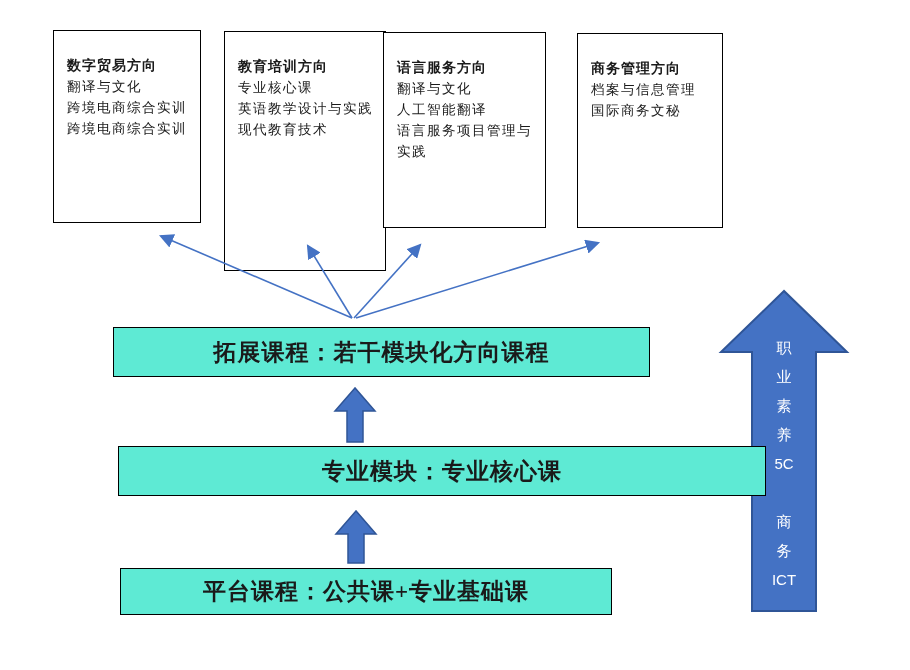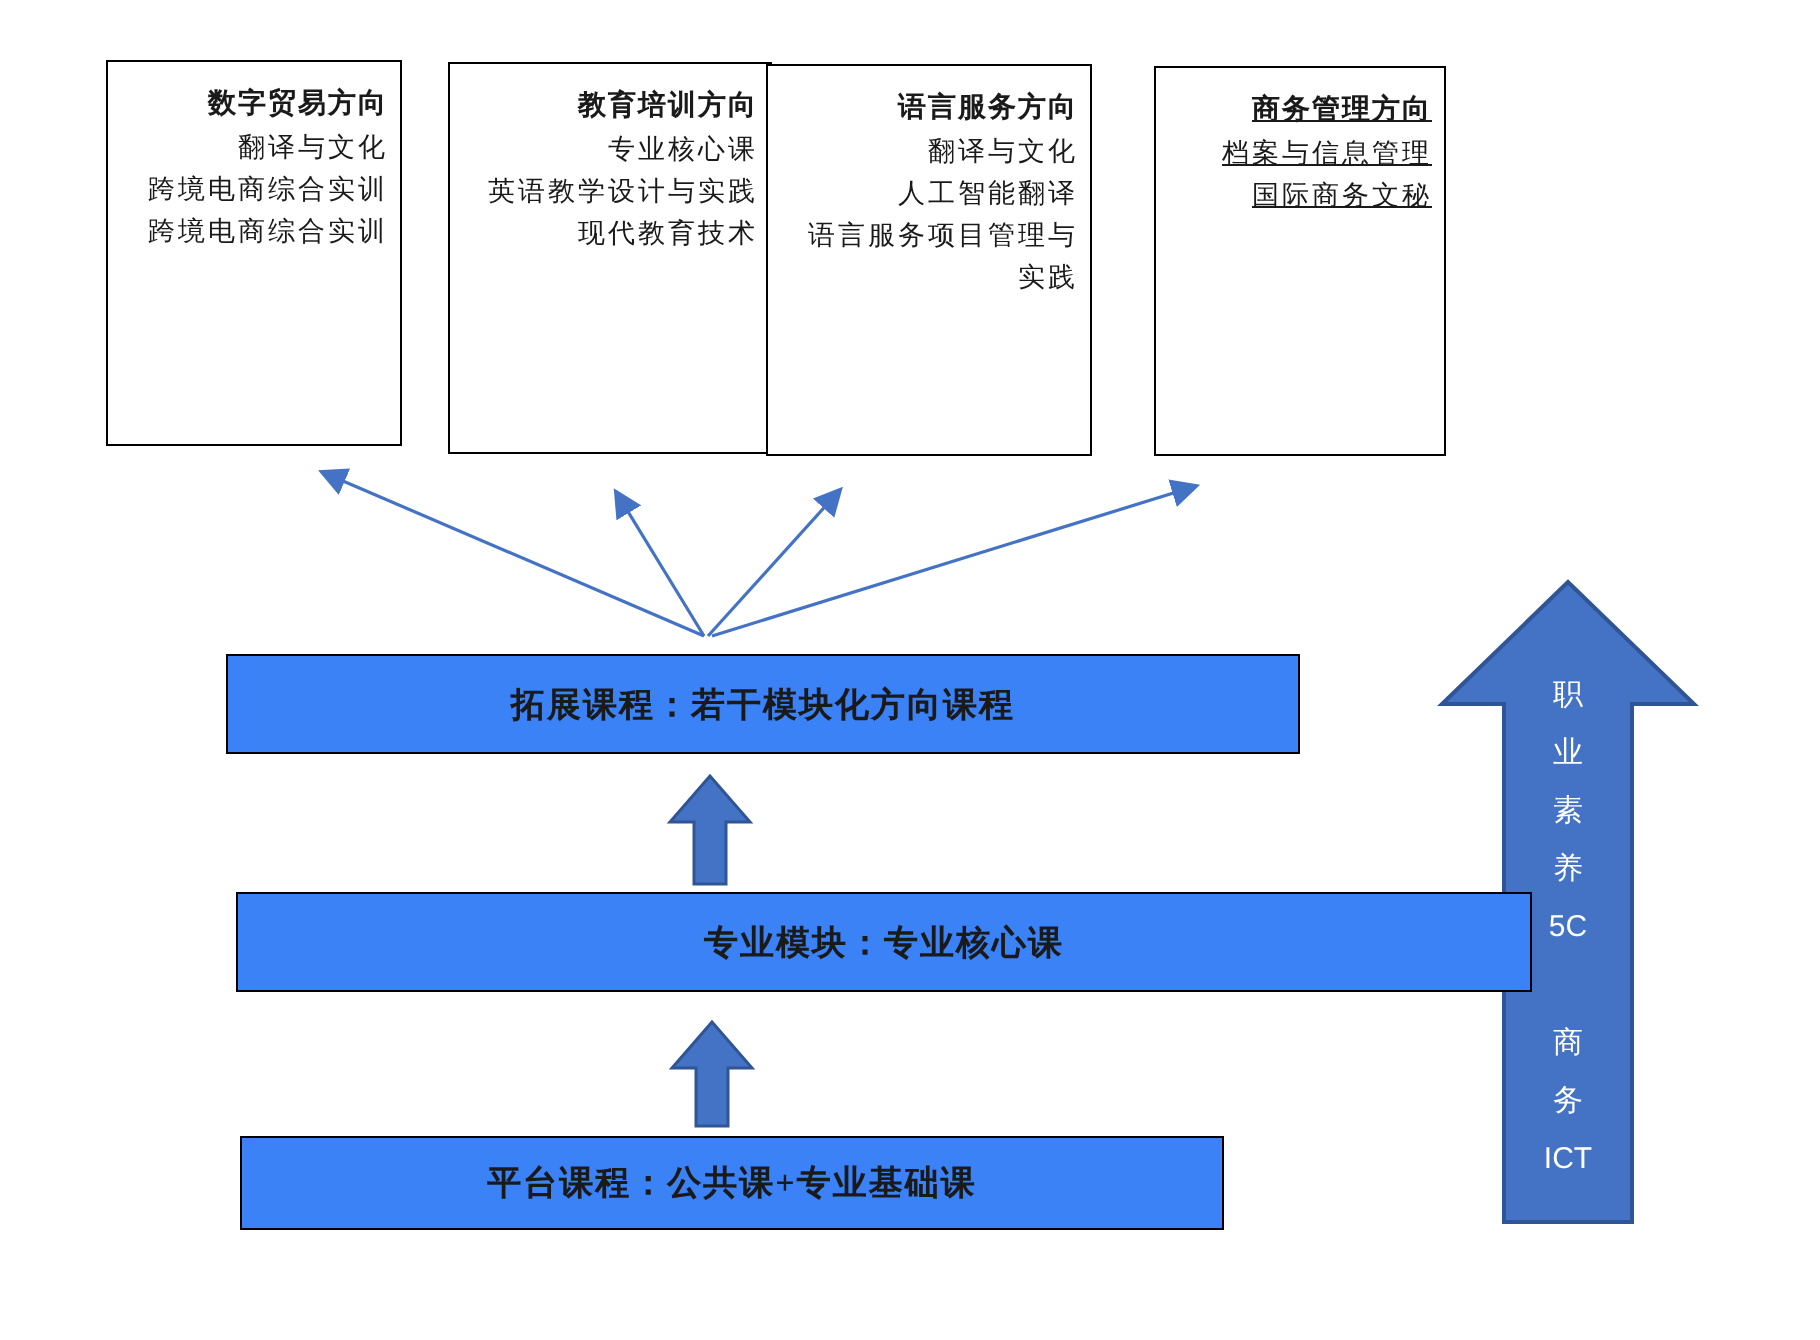--- a/index.html
+++ b/index.html
@@ -9,41 +9,40 @@
     background: #ffffff;
     font-family: "Liberation Serif", "DejaVu Serif", serif;
     overflow: hidden;
   }
   
   .dbox {
     position: absolute;
     background: #ffffff;
     border: 1.5px solid #000000;
     box-sizing: border-box;
-    padding: 11px 6px 6px 13px;
+    padding: 24px 6px 6px 13px;
     font-size: 13.5px;
     letter-spacing: 1.5px;
     line-height: 21px;
     color: #1a1a1a;
-    text-align: right;
   }
   .dbox-title { font-weight: bold; font-size: 14px; letter-spacing: 1px; }
   .dbox0 { left: 53px;  top: 30px; width: 148px; height: 193px; }
-  .dbox1 { left: 224px; top: 31px; width: 162px; height: 196px; }
+  .dbox1 { left: 224px; top: 31px; width: 162px; height: 240px; }
   .dbox2 { left: 383px; top: 32px; width: 163px; height: 196px; }
-  .dbox3 { left: 577px; top: 33px; width: 146px; height: 195px; text-decoration: underline; }
+  .dbox3 { left: 577px; top: 33px; width: 146px; height: 195px; }
 
   
   .level {
     position: absolute;
-    background: #3b82f6;
+    background: #5eead4;
     border: 1.5px solid #000000;
     box-sizing: border-box;
     display: flex; align-items: center; justify-content: center;
-    font-weight: bold; font-size: 17px; letter-spacing: 1px;
+    font-weight: bold; font-size: 23px; letter-spacing: 1px;
     color: #1a1a1a;
   }
   .level0 { left: 113px; top: 327px; width: 537px; height: 50px; }
   .level1 { left: 118px; top: 446px; width: 648px; height: 50px; }
   .level2 { left: 120px; top: 568px; width: 492px; height: 47px; text-align: center; }
 
   
   .arrows-layer { position: absolute; left: 0; top: 0; pointer-events: none; }
 
   

